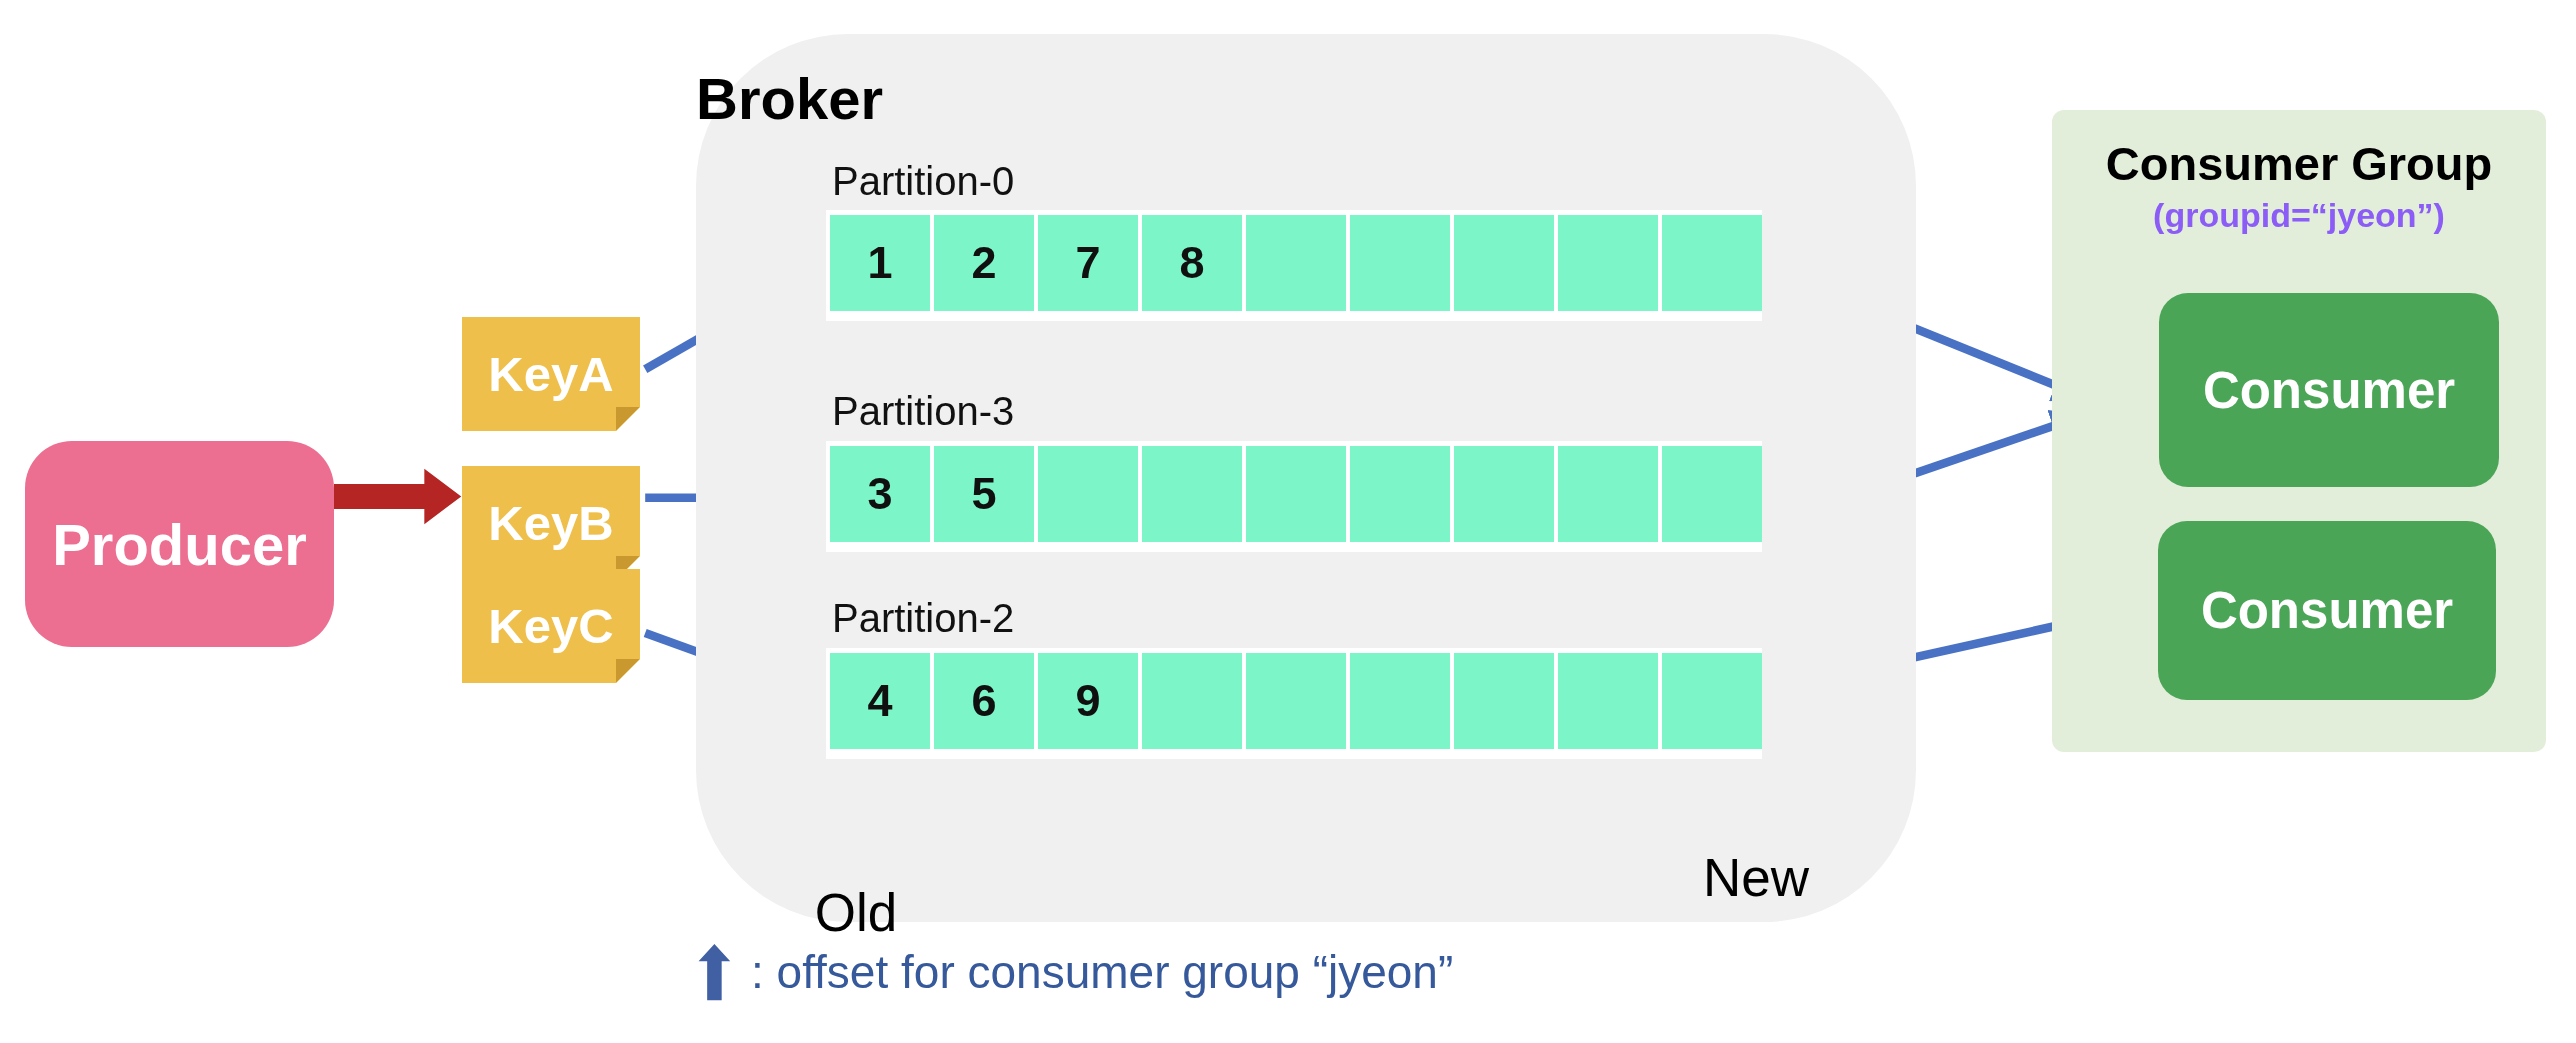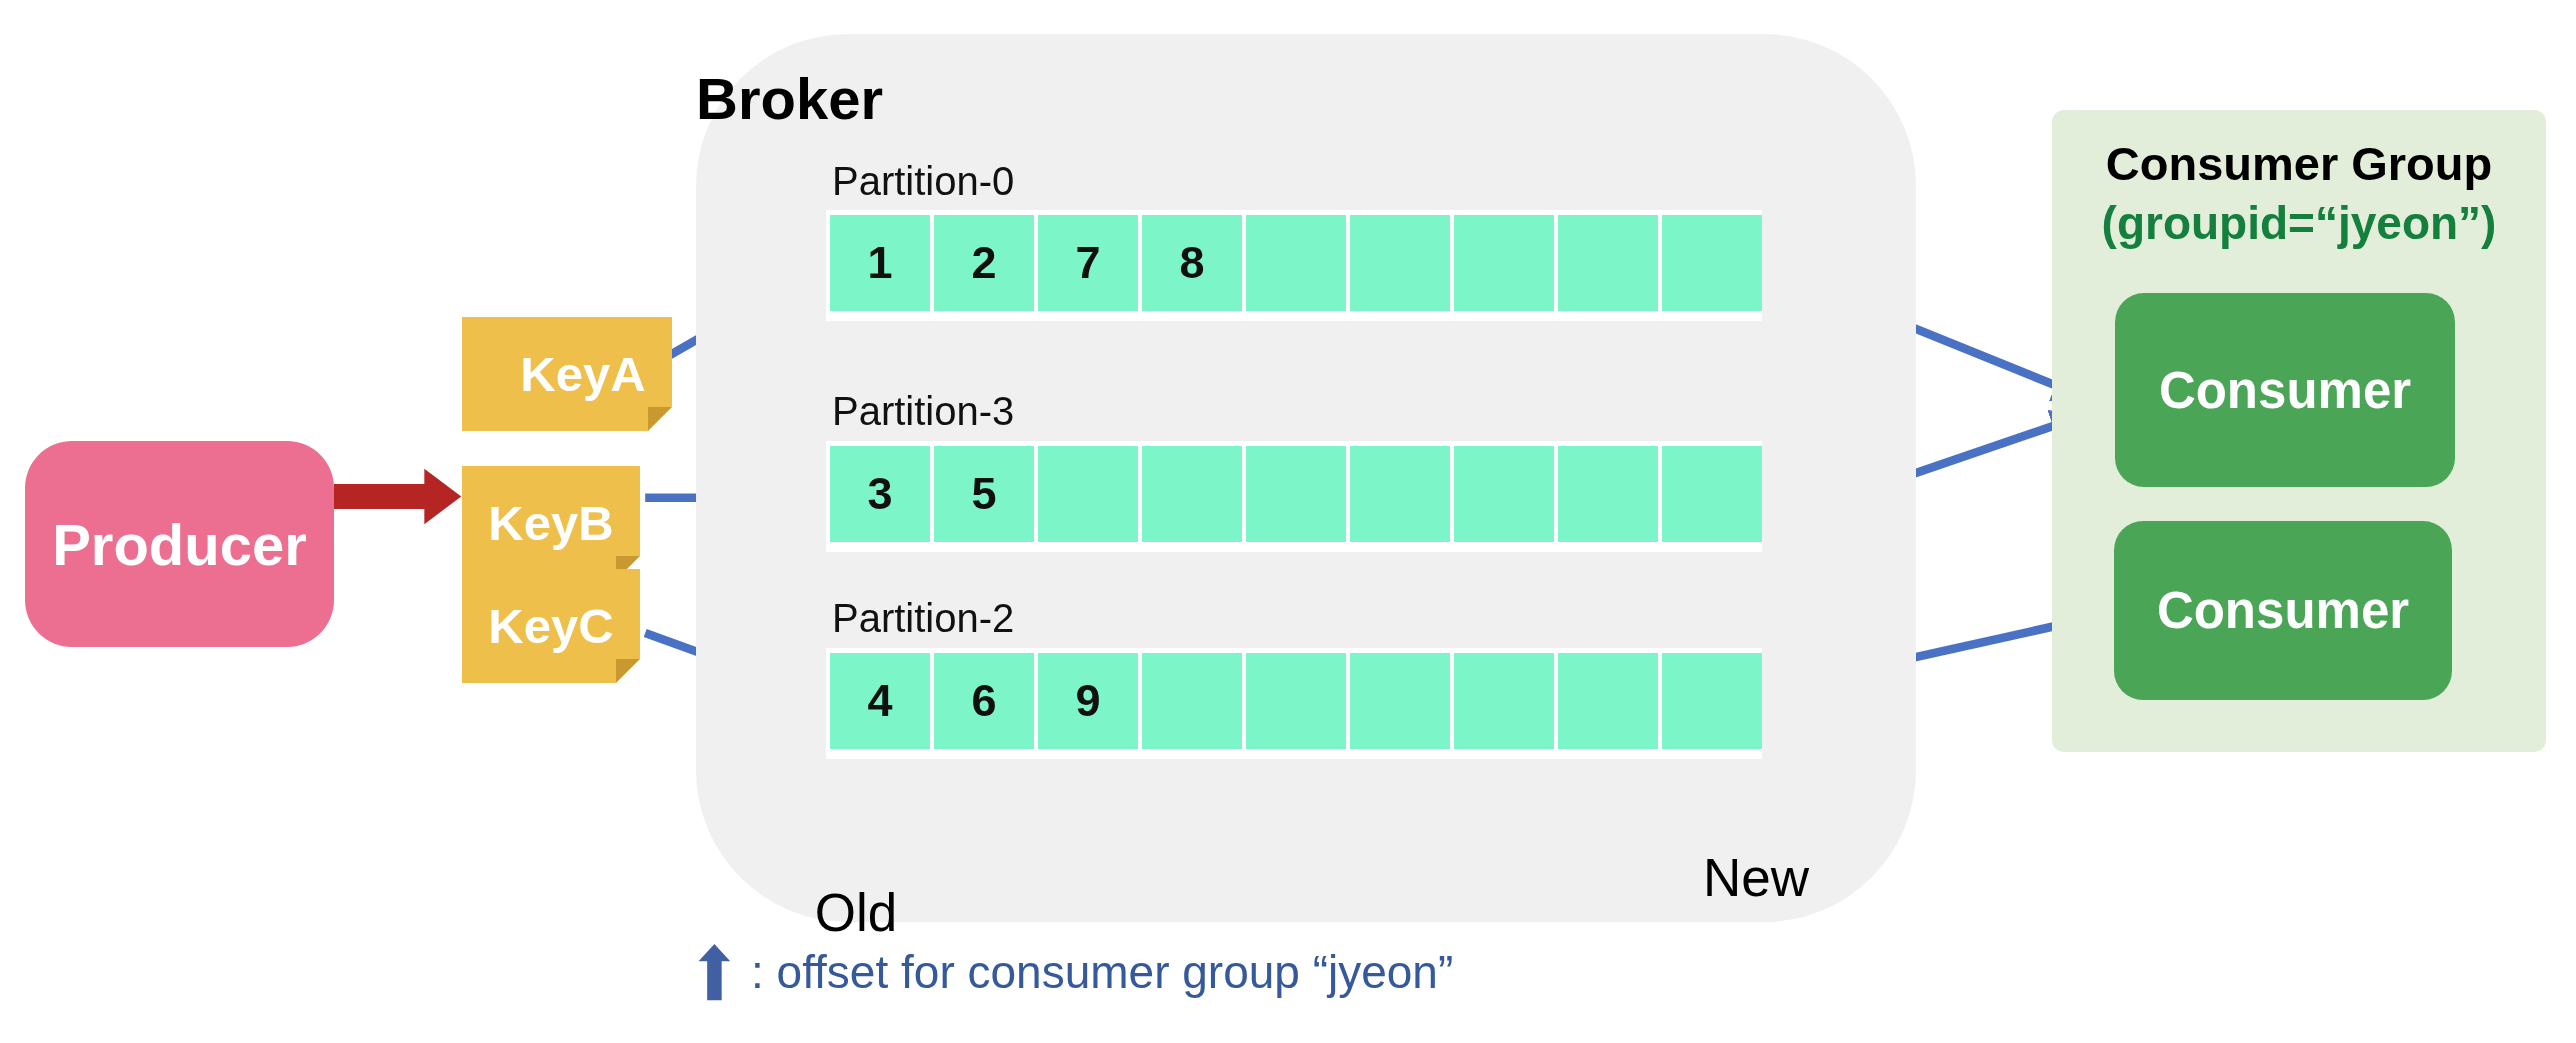--- a/index.html
+++ b/index.html
@@ -20,21 +20,21 @@
   .key{
     position:absolute;left:462px;width:178px;height:114px;background:#EFBF4B;
     display:flex;align-items:center;justify-content:center;
     clip-path:polygon(0 0,100% 0,100% calc(100% - 24px),calc(100% - 24px) 100%,0 100%);
   }
   .key::after{
     content:"";position:absolute;right:0;bottom:0;width:24px;height:24px;
     background:#C9992F;clip-path:polygon(0 0,100% 0,0 100%);
   }
   .key span{color:#fff;font-size:49px;font-weight:bold;}
-  .key-a{top:317px;padding-left:32px;} .key-b{top:466px;} .key-c{top:569px;}
+  .key-a{top:317px;} .key-b{top:466px;} .key-c{top:569px;}
 
   
   .broker{
     position:absolute;left:696px;top:34px;width:1220px;height:888px;
     background:#F0F0F0;border-radius:152px;
   }
   .broker-title{
     position:absolute;left:696px;top:65px;width:1220px;
     font-size:58px;font-weight:bold;color:#000;
   }
@@ -64,25 +64,25 @@
   .cgroup{
     position:absolute;left:2052px;top:110px;width:494px;height:642px;
     background:#E2EEDA;border-radius:12px;
   }
   .cgroup-title{
     position:absolute;left:0;top:26px;width:100%;text-align:center;
     font-size:47px;font-weight:bold;color:#000;
   }
   .cgroup-subtitle{
     position:absolute;left:0;top:86px;width:100%;text-align:center;
-    font-size:46px;font-weight:bold;color:#15803d;
+    font-size:34px;font-weight:bold;color:#8b5cf6;
   }
   .consumer{
     position:absolute;background:#4BA557;border-radius:29px;
-    display:flex;align-items:center;justify-content:center;
+    display:flex;align-items:center;justify-content:center;margin-left:44px;
   }
   .consumer span{color:#fff;font-size:51px;font-weight:bold;}
   .consumer-1{left:63px;top:183px;width:340px;height:194px;}
   .consumer-2{left:62px;top:411px;width:338px;height:179px;}
 
   
   .legend-text{
     position:absolute;left:751px;top:950px;font-size:46px;line-height:44px;
     color:#35599A;
   }

